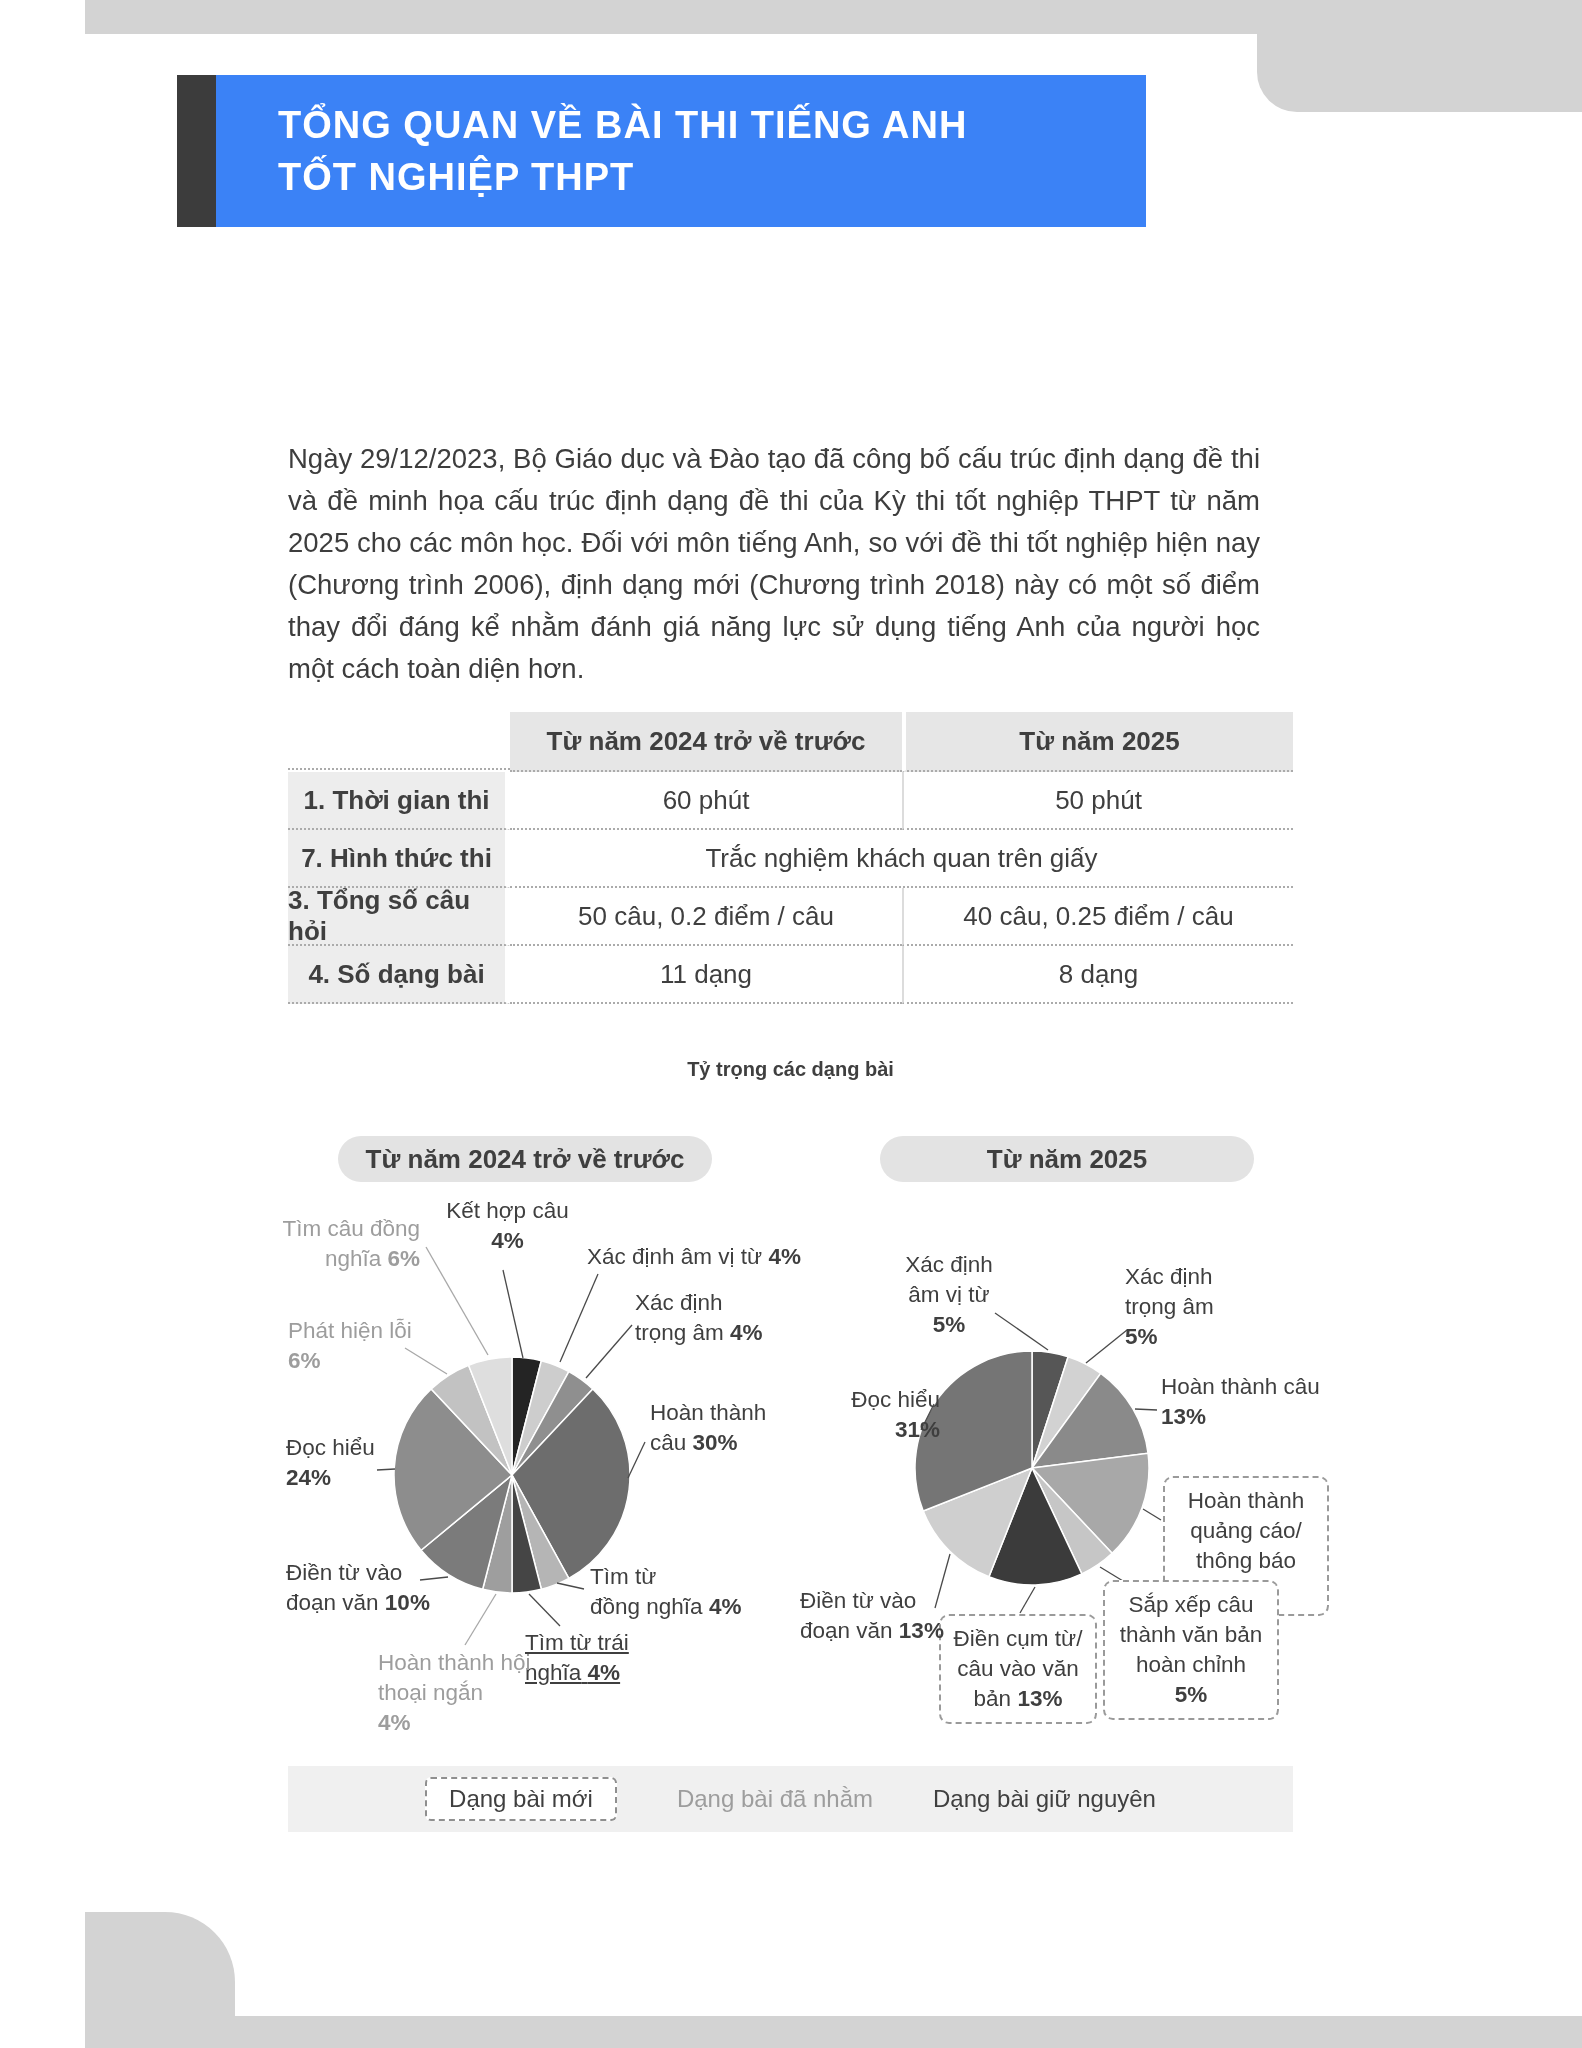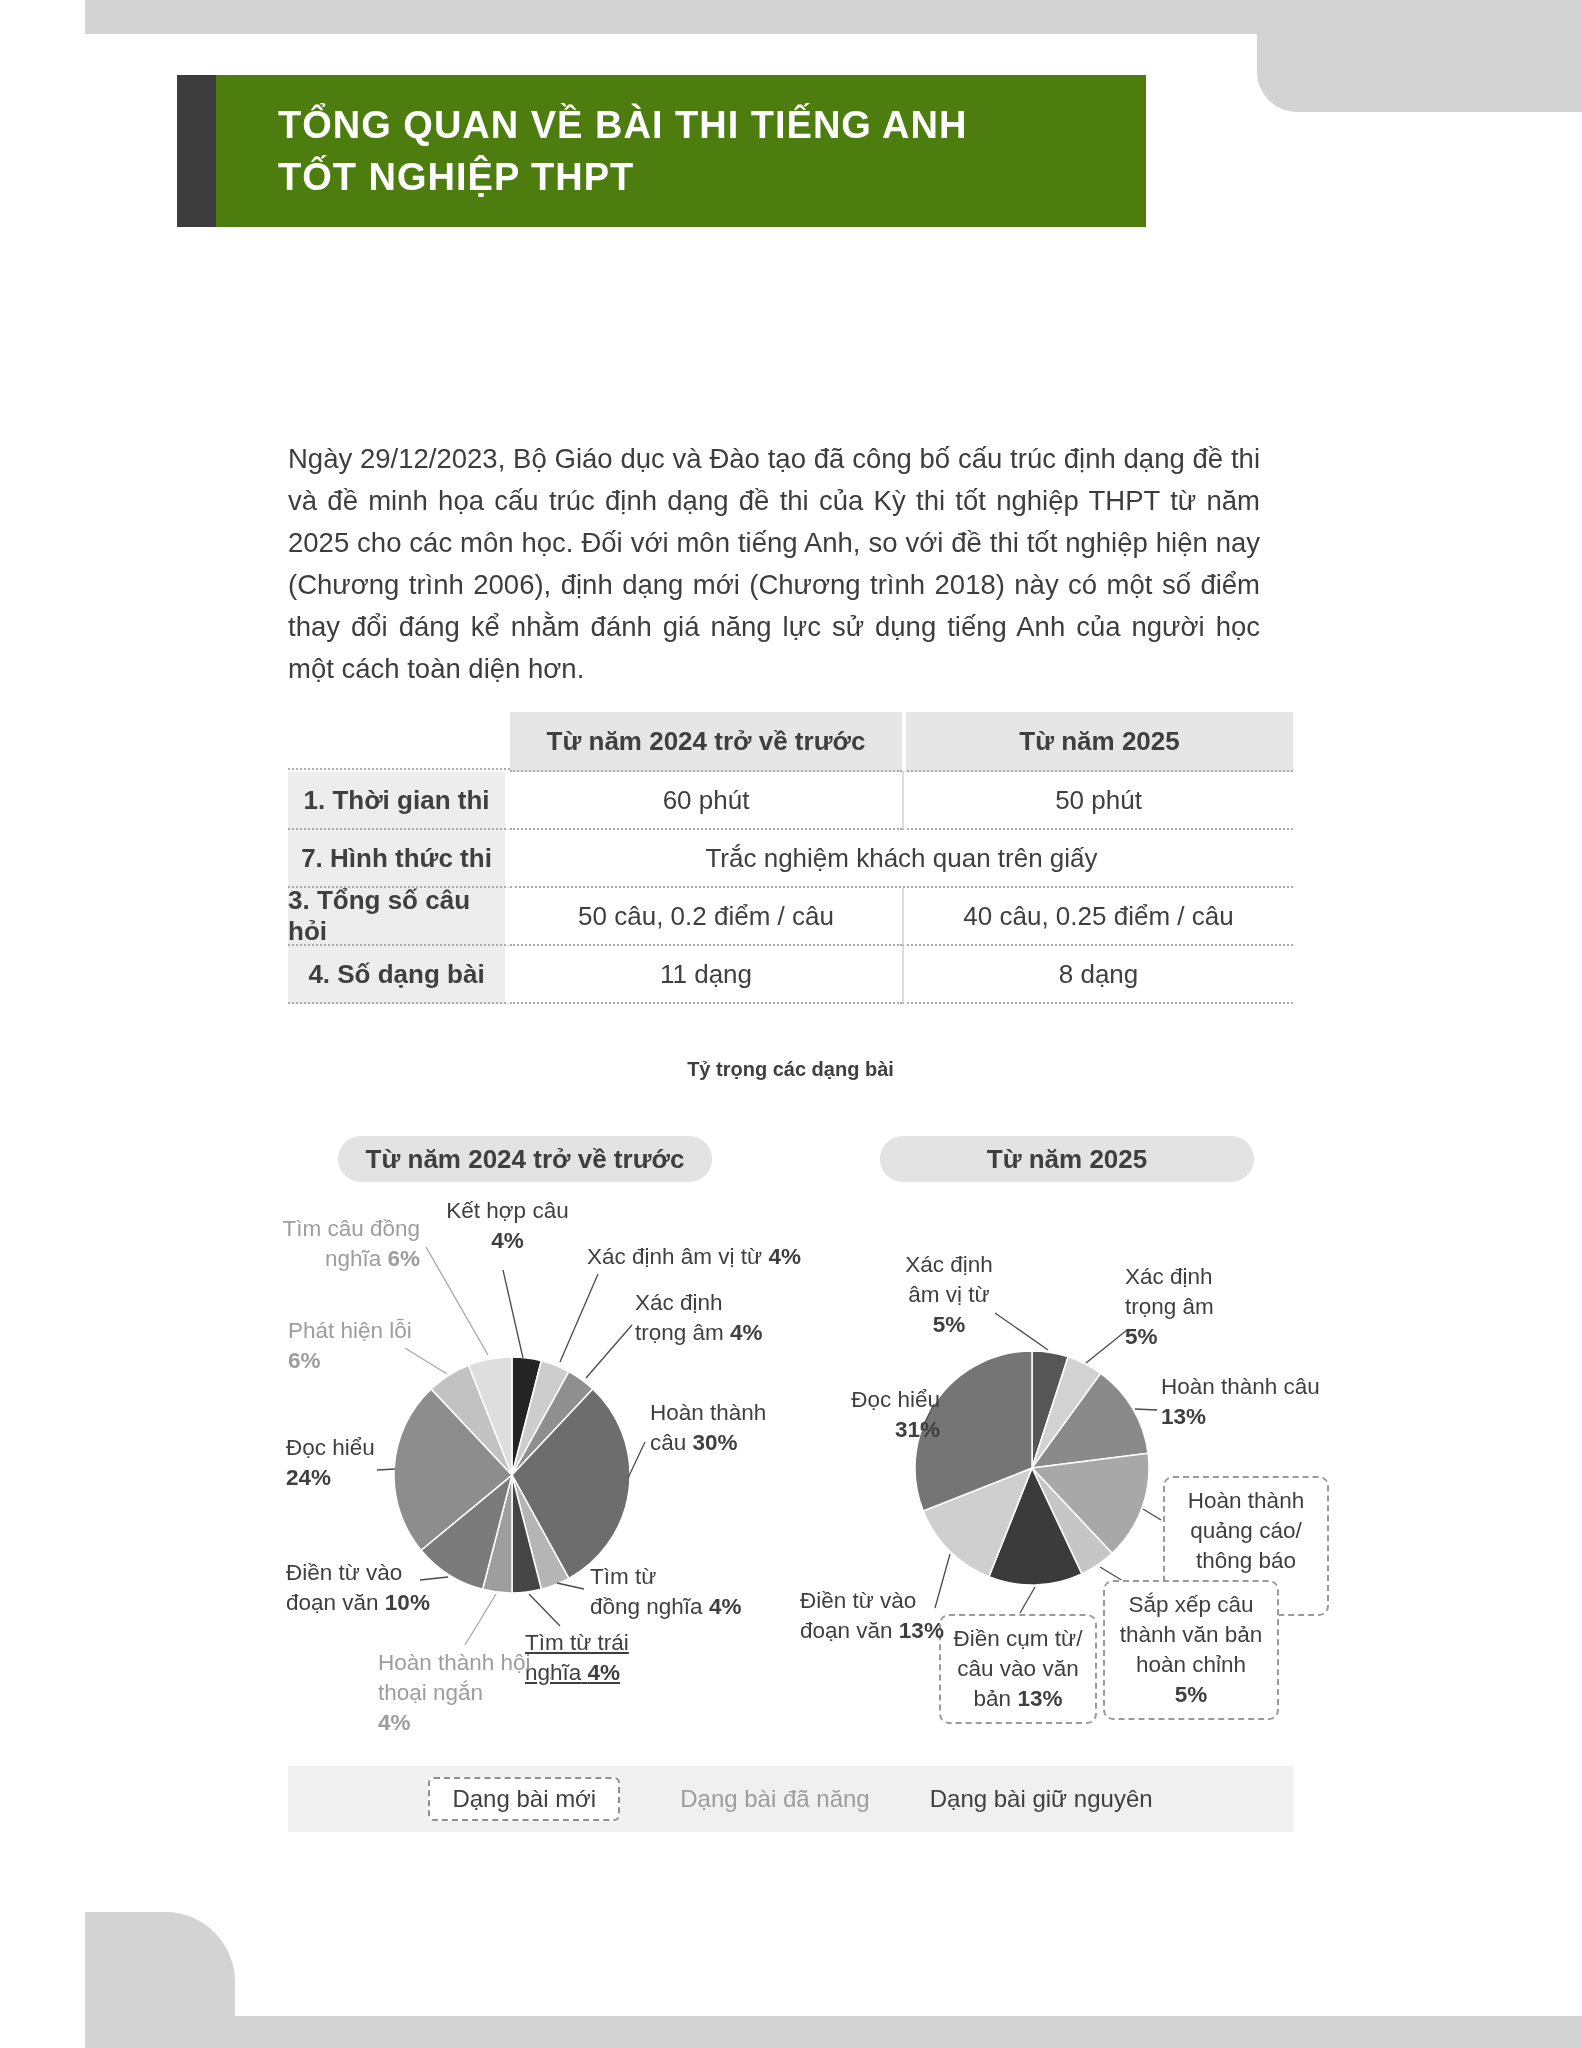--- a/index.html
+++ b/index.html
@@ -1,21 +1,21 @@
 <!DOCTYPE html>
 <html><head>
 <meta charset="utf-8">
 <style>
   html,body{margin:0;padding:0;background:#ffffff;}
   .page{position:relative;width:1582px;height:2048px;background:#ffffff;overflow:hidden;
         font-family:"Liberation Sans",sans-serif;color:#3f3f3f;}
   .decor{position:absolute;background:#d3d3d3;}
   
   .dark-tab{position:absolute;left:177px;top:75px;width:39px;height:152px;background:#3c3c3c;}
-  .banner{position:absolute;left:216px;top:75px;width:930px;height:152px;background:#4d7c0f;
+  .banner{position:absolute;left:216px;top:75px;width:930px;height:152px;background:#3b82f6;
           display:flex;flex-direction:column;justify-content:center;gap:14px;padding-left:62px;box-sizing:border-box;}
   .banner .t{color:#ffffff;font-weight:bold;font-size:38px;letter-spacing:1px;line-height:1;}
   
   .intro{position:absolute;left:288px;top:438px;width:972px;font-size:27.5px;line-height:42px;
          text-align:justify;color:#3d3d3d;margin:0;}
   
   .tbl{position:absolute;left:288px;top:712px;width:1005px;display:grid;
        grid-template-columns:222px 392px 391px;font-size:26px;}
   .tbl>div{display:flex;align-items:center;justify-content:center;height:58px;box-sizing:border-box;
            border-bottom:2px dotted #ababab;}
@@ -223,17 +223,17 @@
       <span>đoạn văn</span> <b>13%</b>
     </div>
     <div class="plabel ta-r" style="left:60px;top:195px;width:105px;">
       <span>Đọc hiểu</span><br>
       <b>31%</b>
     </div>
   </div>
 
   <div class="legend">
     <span class="legend-new">Dạng bài mới</span>
-    <span class="legend-removed">Dạng bài đã năng</span>
+    <span class="legend-removed">Dạng bài đã nhằm</span>
     <span class="legend-kept">Dạng bài giữ nguyên</span>
   </div>
 
 </div>
 
 </body></html>

